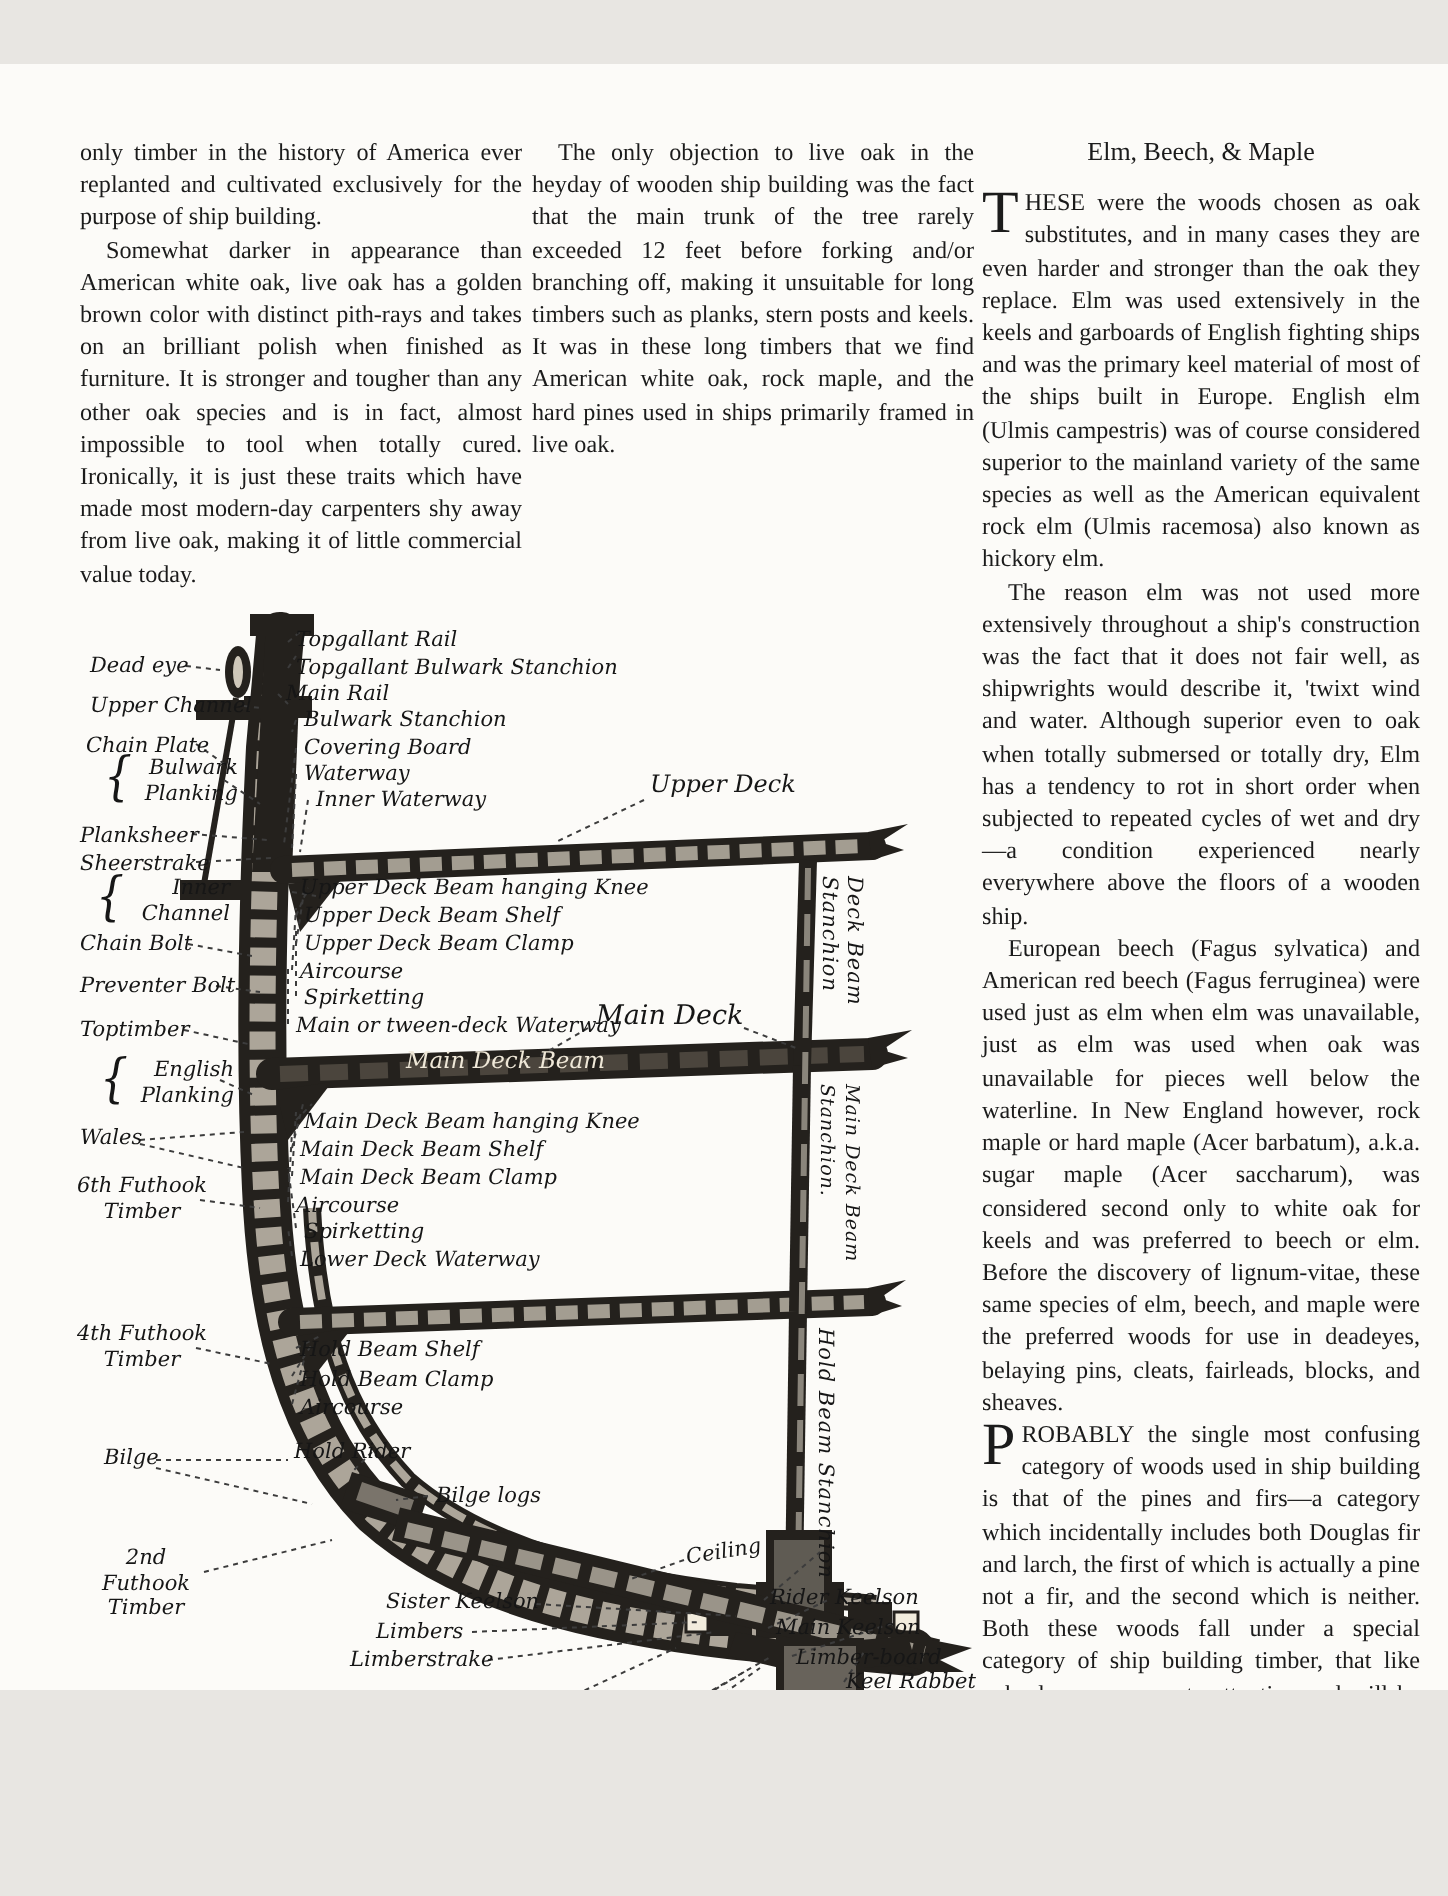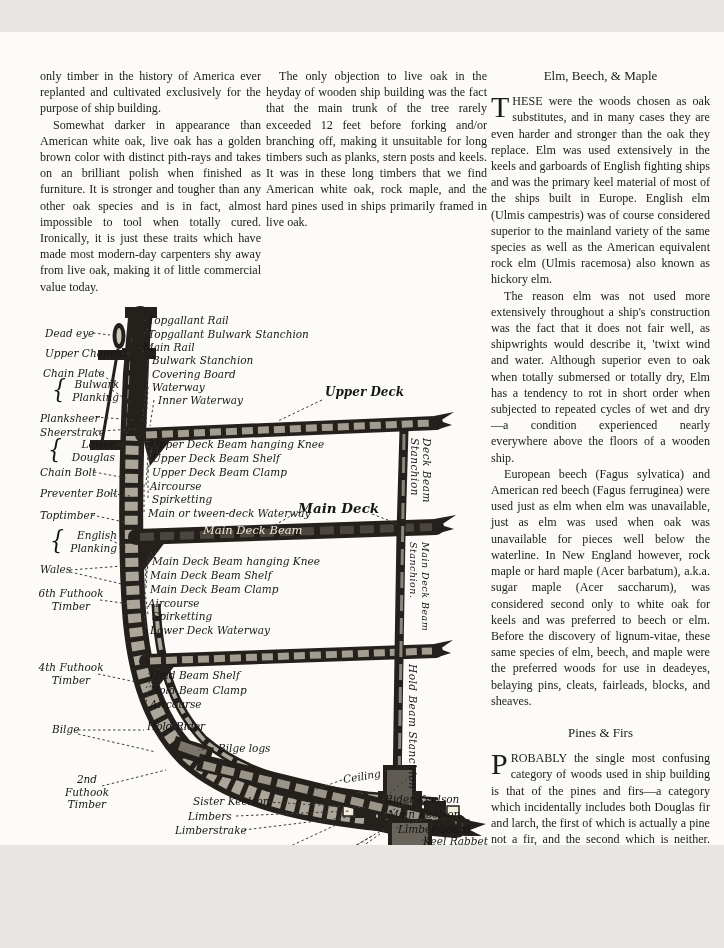--- a/index.html
+++ b/index.html
@@ -17,21 +17,21 @@
   .heading.second{margin-top:16px;}
   p.dc::first-letter{font-size:30px;float:left;line-height:25px;padding:1px 3px 0 0;}
   
   #diagram{position:absolute;left:38px;top:272px;width:452px;height:612px;}
   #diagram svg{position:absolute;left:0;top:0;}
   .dlabel{position:absolute;font-family:"DejaVu Serif",serif;font-style:italic;
           font-size:10.5px;line-height:12.5px;color:#161616;white-space:nowrap;}
   .dlabel .wrap{display:inline-block;white-space:normal;vertical-align:middle;text-align:right;}
   .brace{font-size:22px;font-weight:normal;vertical-align:middle;display:inline-block;
          transform:scaleY(1.2);margin-right:1px;}
-  .dlabel.big{font-size:13.5px;font-weight:bold;}
+  .dlabel.big{font-size:13.5px;font-weight:normal;}
   .dlabel.onbeam{color:#efe8d8;font-size:11.5px;}
   .dlabel.vert{writing-mode:vertical-rl;white-space:normal;letter-spacing:.5px;}
   .dlabel.tilt{transform:rotate(-9deg);}
   #caption{position:absolute;left:42px;top:883px;width:452px;font-style:italic;
            font-size:11.3px;color:#222;}
   
   #pageno{position:absolute;left:45px;top:922px;font-size:12.5px;}
   #footer-right{position:absolute;right:24px;top:899px;font-size:15px;letter-spacing:.6px;}
   
   #watermark{position:absolute;left:0;top:840px;width:724px;height:108px;pointer-events:none;}
@@ -53,21 +53,20 @@
 
   <div class="col" id="col-mid">
     <p class="ind">The only objection to live oak in the heyday of wooden ship building was the fact that the main trunk of the tree rarely exceeded 12 feet before forking and/or branching off, making it unsuitable for long timbers such as planks, stern posts and keels. It was in these long timbers that we find American white oak, rock maple, and the hard pines used in ships primarily framed in live oak.</p>
   </div>
 
   <div class="col" id="col-right">
     <div class="heading">Elm, Beech, &amp; Maple</div>
     <p class="dc">THESE were the woods chosen as oak substitutes, and in many cases they are even harder and stronger than the oak they replace. Elm was used extensively in the keels and garboards of English fighting ships and was the primary keel material of most of the ships built in Europe. English elm (Ulmis campestris) was of course considered superior to the mainland variety of the same species as well as the American equivalent rock elm (Ulmis racemosa) also known as hickory elm.</p>
     <p class="ind">The reason elm was not used more extensively throughout a ship's construction was the fact that it does not fair well, as shipwrights would describe it, 'twixt wind and water. Although superior even to oak when totally submersed or totally dry, Elm has a tendency to rot in short order when subjected to repeated cycles of wet and dry—a condition experienced nearly everywhere above the floors of a wooden ship.</p>
     <p class="ind">European beech (Fagus sylvatica) and American red beech (Fagus ferruginea) were used just as elm when elm was unavailable, just as elm was used when oak was unavailable for pieces well below the waterline. In New England however, rock maple or hard maple (Acer barbatum), a.k.a. sugar maple (Acer saccharum), was considered second only to white oak for keels and was preferred to beech or elm. Before the discovery of lignum-vitae, these same species of elm, beech, and maple were the preferred woods for use in deadeyes, belaying pins, cleats, fairleads, blocks, and sheaves.</p>
-    <div class="heading second">Pines &amp; Firs</div>
     <p class="dc">PROBABLY the single most confusing category of woods used in ship building is that of the pines and firs—a category which incidentally includes both Douglas fir and larch, the first of which is actually a pine not a fir, and the second which is neither. Both these woods fall under a special category of ship building timber, that like oak, deserves separate attention and will be described fully in the next section.</p>
     <p class="ind">The balance of the members of the pine/ fir family will fall under three headings: hard pines, soft pines, and true firs. This</p>
   </div>
 
   <div id="diagram">
     <svg width="452" height="612" viewBox="0 0 452 612">
 
       <path d="M102,14 L97,70 C93,150 92,230 95,290 C98,360 113,415 150,452 C195,492 262,506 330,514 L418,522" fill="none" stroke="#24211d" stroke-width="24" stroke-linecap="round"></path>
       <path d="M102,16 L97,70 C93,150 92,230 95,290 C98,360 113,415 150,452 C195,492 262,506 330,514 L416,522" fill="none" stroke="#d9d2c3" stroke-width="13" stroke-dasharray="9 5" opacity=".75"></path>
 
@@ -197,30 +196,30 @@
     <div class="dlabel" style="left:114px;top:77px">Waterway</div>
     <div class="dlabel" style="left:120px;top:90px">Inner Waterway</div>
     <div class="dlabel big" style="left:287px;top:82px;font-size:12px">Upper Deck</div>
 
     <div class="dlabel" style="left:7px;top:23px">Dead eye</div>
     <div class="dlabel" style="left:7px;top:43px">Upper Channel</div>
     <div class="dlabel" style="left:5px;top:63px">Chain Plate</div>
     <div class="dlabel" style="left:14px;top:74px"><span class="brace">{</span><span class="wrap" style="width:52px">Bulwark Planking</span></div>
     <div class="dlabel" style="left:2px;top:108px">Planksheer</div>
     <div class="dlabel" style="left:2px;top:122px">Sheerstrake</div>
-    <div class="dlabel" style="left:10px;top:134px"><span class="brace">{</span><span class="wrap" style="width:52px">Lower Douglas</span></div>
+    <div class="dlabel" style="left:10px;top:134px"><span class="brace">{</span><span class="wrap" style="width:52px">Inner Channel</span></div>
     <div class="dlabel" style="left:2px;top:162px">Chain Bolt</div>
     <div class="dlabel" style="left:2px;top:183px">Preventer Bolt</div>
     <div class="dlabel" style="left:2px;top:205px">Toptimber</div>
     <div class="dlabel" style="left:12px;top:225px"><span class="brace">{</span><span class="wrap" style="width:52px">English Planking</span></div>
     <div class="dlabel" style="left:2px;top:259px">Wales</div>
     <div class="dlabel" style="left:0px;top:283px"><span class="wrap" style="width:66px;text-align:center">6th Futhook Timber</span></div>
     <div class="dlabel" style="left:0px;top:357px"><span class="wrap" style="width:66px;text-align:center">4th Futhook Timber</span></div>
     <div class="dlabel" style="left:14px;top:419px">Bilge</div>
-    <div class="dlabel" style="left:16px;top:469px"><span class="wrap" style="width:66px;text-align:center">2nd Futhook Timber</span></div>
+    <div class="dlabel" style="left:2px;top:469px"><span class="wrap" style="width:66px;text-align:center">2nd Futhook Timber</span></div>
 
     <div class="dlabel" style="left:112px;top:134px">Upper Deck Beam hanging Knee</div>
     <div class="dlabel" style="left:114px;top:148px">Upper Deck Beam Shelf</div>
     <div class="dlabel" style="left:114px;top:162px">Upper Deck Beam Clamp</div>
     <div class="dlabel" style="left:112px;top:176px">Aircourse</div>
     <div class="dlabel" style="left:114px;top:189px">Spirketting</div>
     <div class="dlabel" style="left:110px;top:203px">Main or tween-deck Waterway</div>
     <div class="dlabel big" style="left:260px;top:198px">Main Deck</div>
     <div class="dlabel onbeam" style="left:165px;top:220px">Main Deck Beam</div>
     <div class="dlabel" style="left:114px;top:251px">Main Deck Beam hanging Knee</div>

